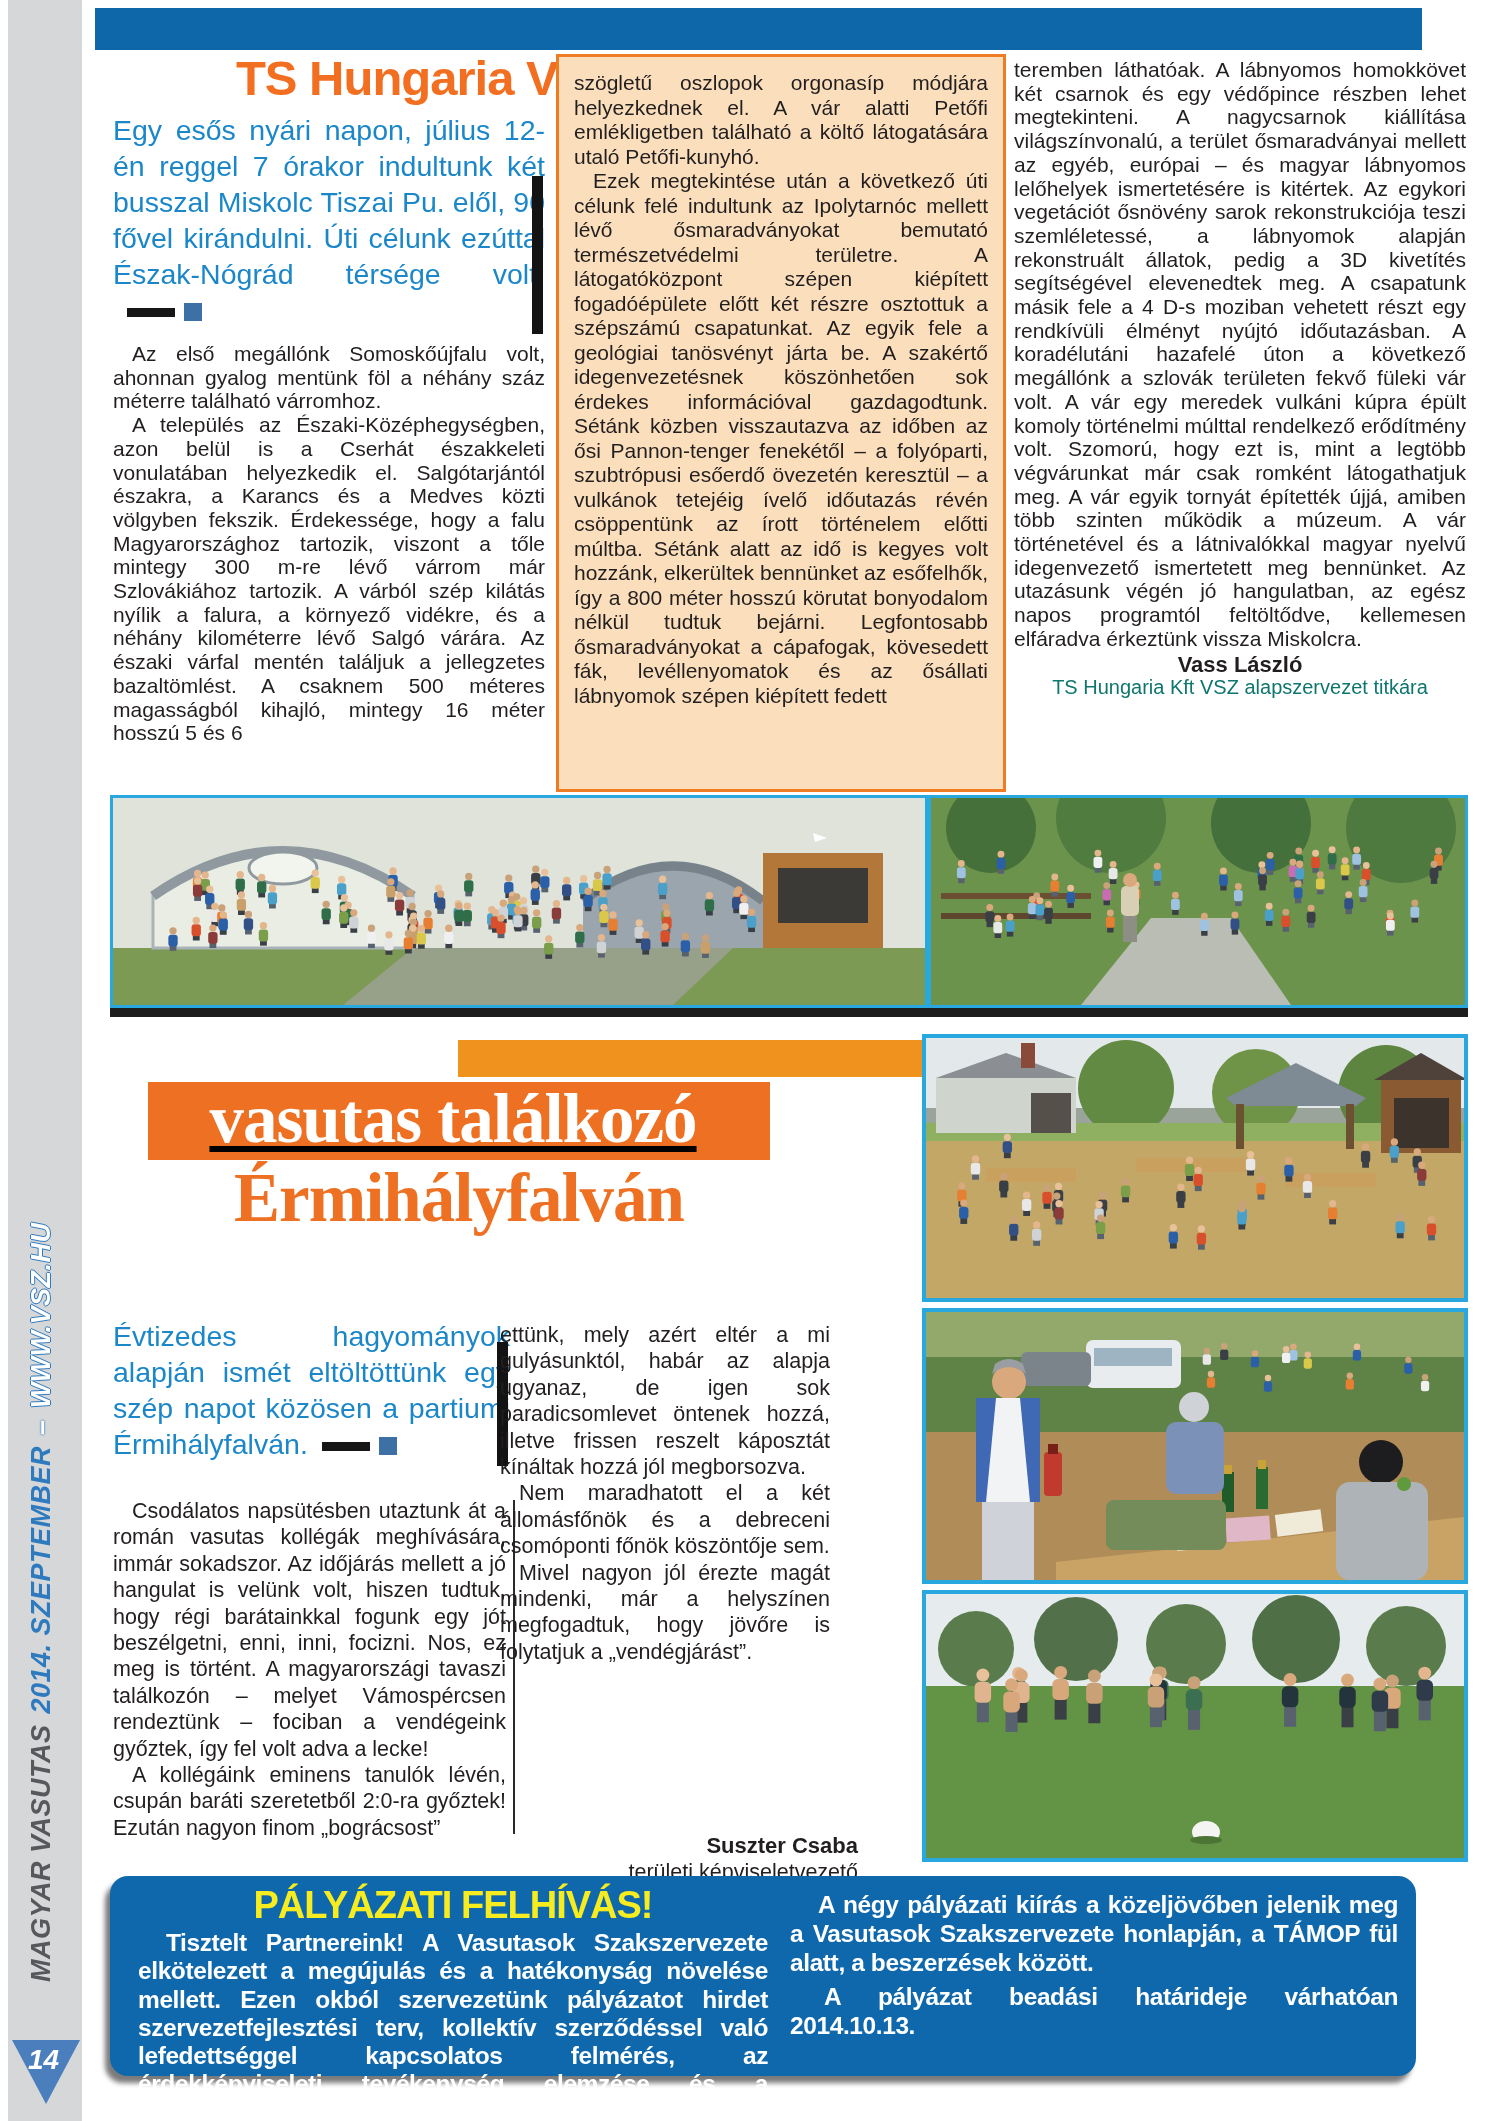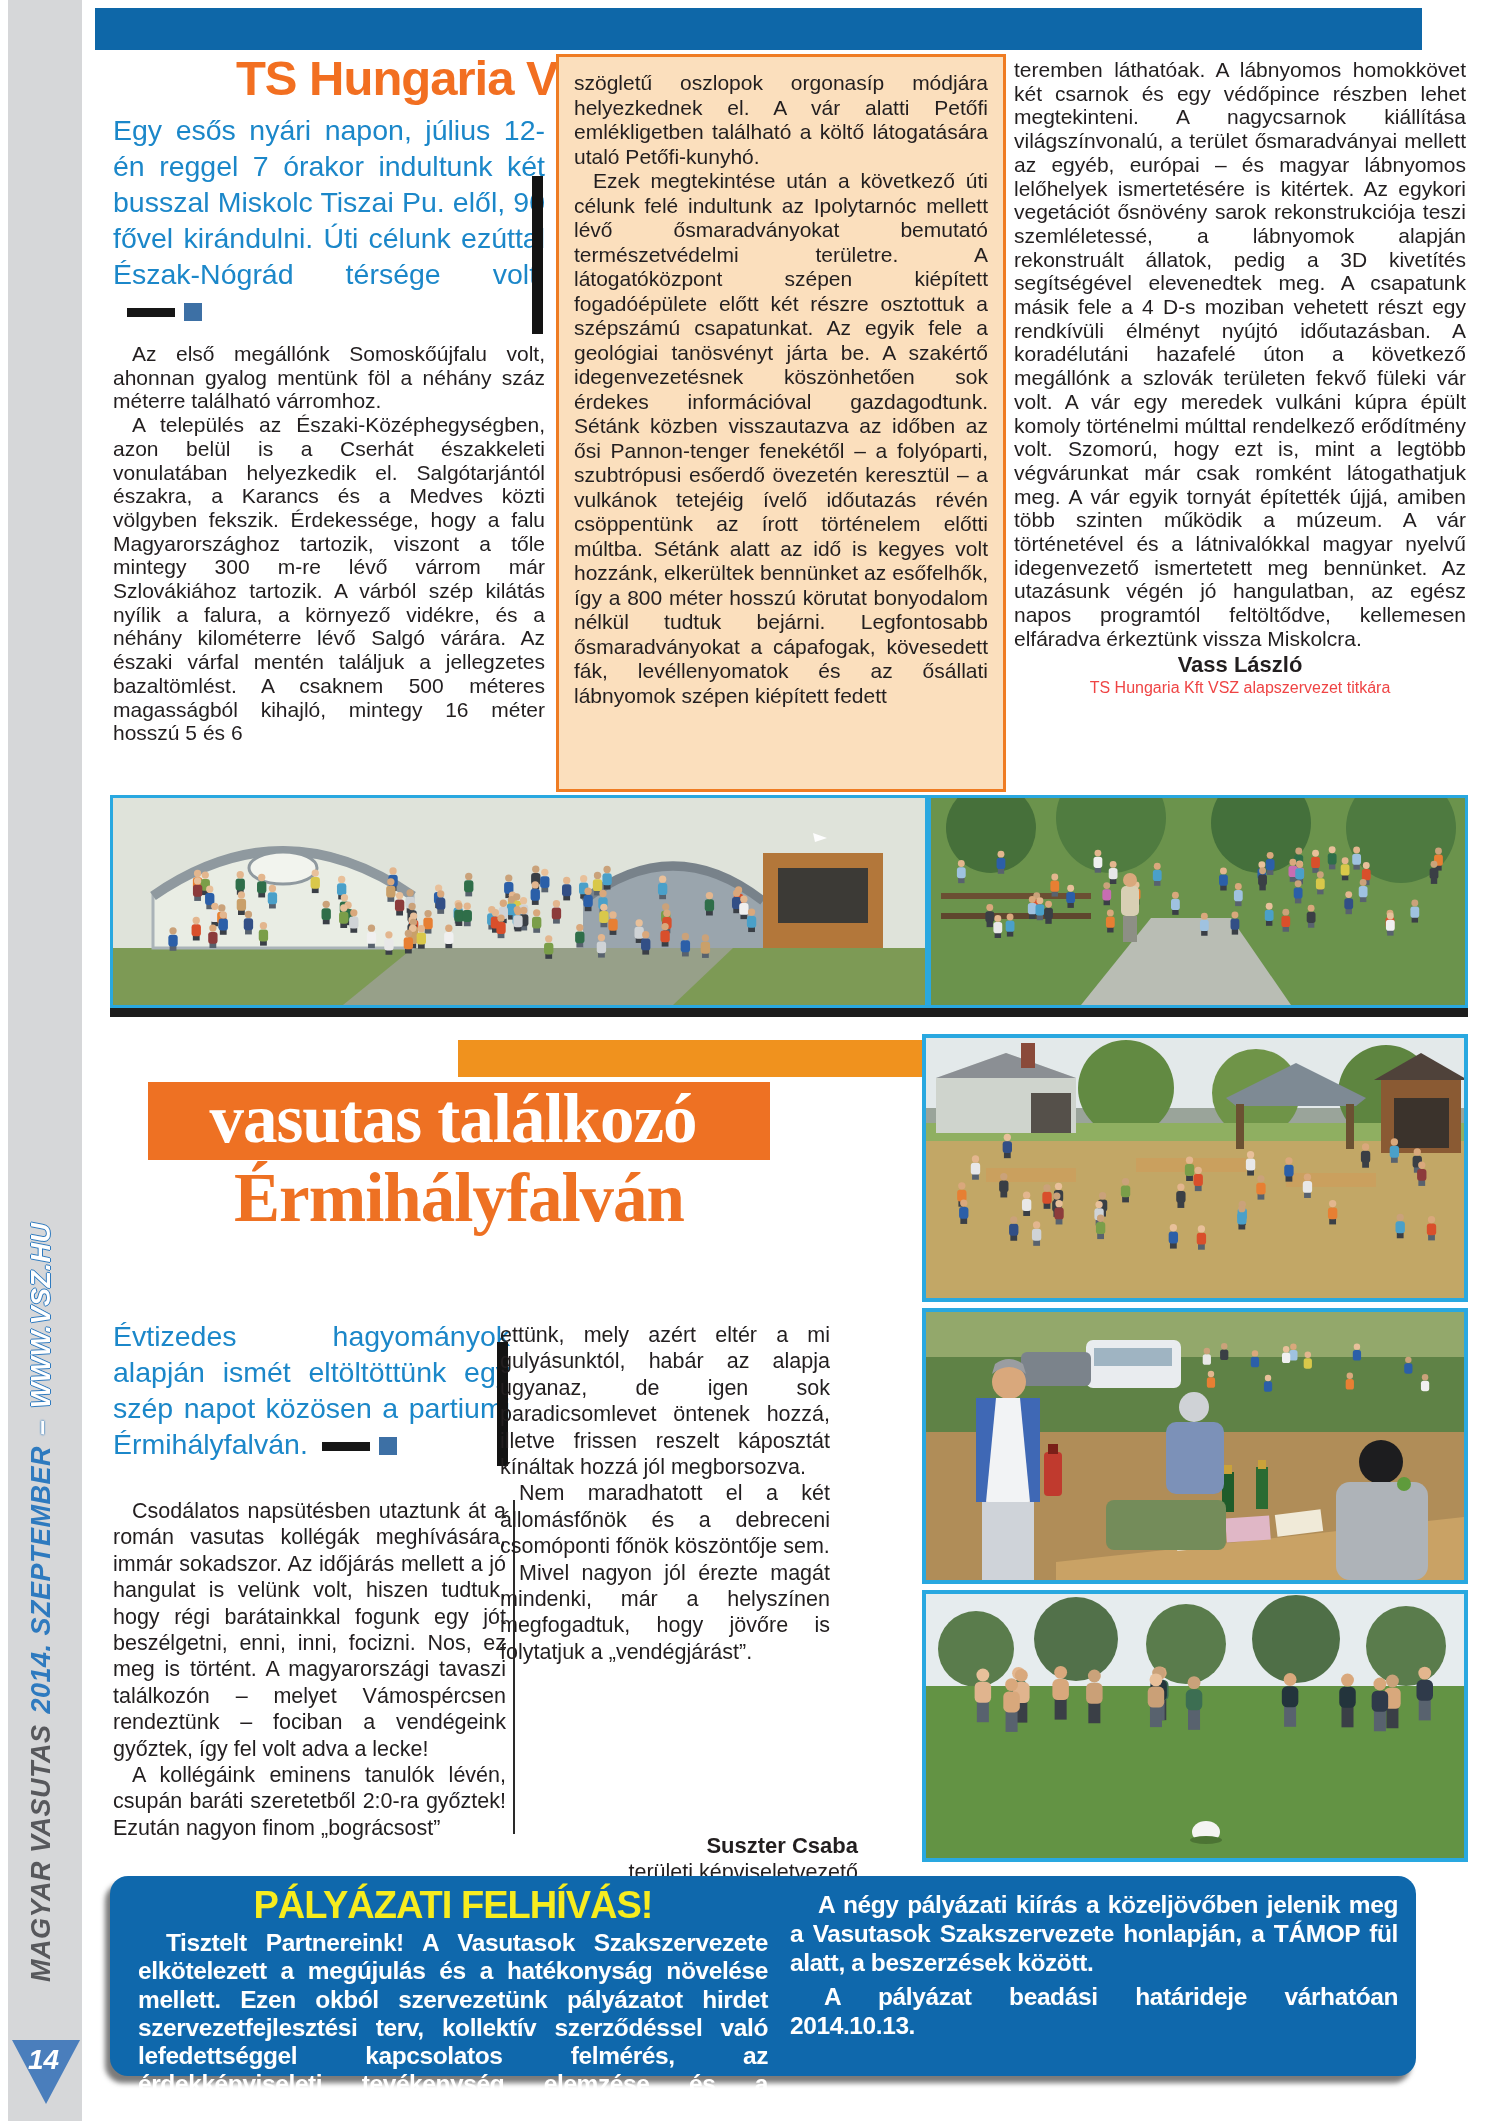--- a/index.html
+++ b/index.html
@@ -33,34 +33,34 @@
 
   .bodytxt{font-size:21px;line-height:23.7px;color:#221e1f;text-align:justify;}
   .bodytxt p{margin:0;text-indent:19px;}
   .bodytxt p.noind{text-indent:0;}
   .a1-col1{left:113px;top:342px;width:432px;height:450px;overflow:hidden;}
   .peach{left:556px;top:54px;width:450px;height:738px;background:#fbdfbd;border:3px solid #ef7c23;padding:14px 15px;}
   .a1-col2{width:100%;height:100%;overflow:hidden;line-height:24.5px;}
   .a1-col3{left:1014px;top:58px;width:452px;height:736px;overflow:hidden;}
   .sig{text-align:center;margin-top:2px;}
   .sig .sig-name{font-weight:bold;font-size:22px;color:#221e1f;}
-  .sig .sig-role{font-size:16px;color:#ef4444;}
+  .sig .sig-role{font-size:20px;color:#0f766e;}
 
   
   .photo{border:3px solid #29a8e0;background:#9aa49a;overflow:hidden;}
   .photo svg{display:block;width:100%;height:100%;}
   .pA{left:110px;top:795px;width:818px;height:213px;}
   .pB{left:928px;top:795px;width:540px;height:213px;}
   .strip-shadow{left:110px;top:1008px;width:1358px;height:9px;background:#1d1d1d;}
   .orangebar{left:458px;top:1040px;width:733px;height:37px;background:#f0921e;}
 
   
   .a2-title{left:148px;top:1078px;width:622px;text-align:center;font-family:"Liberation Serif",serif;font-weight:bold;}
   .a2-l1{font-size:77px;line-height:80px;color:#ee7123;letter-spacing:-2px;}
-  .a2-band{margin-top:4px;background:#ee7123;padding:1px 12px 5px 0;}
+  .a2-band{margin-top:4px;background:#ee7123;padding:1px 12px 5px 0;text-decoration:underline;}
   .a2-l2{font-size:69px;line-height:72px;color:#fff;letter-spacing:-1px;}
   .a2-l3{margin-top:2px;font-size:69px;line-height:72px;color:#ee7123;letter-spacing:-1px;}
 
   .a2-lead{left:113px;top:1318px;width:397px;height:150px;overflow:hidden;}
   .a2-col1{left:113px;top:1498px;width:393px;height:356px;overflow:hidden;font-size:21.5px;line-height:26.4px;}
   .a2-divider{left:513px;top:1500px;width:2px;height:334px;background:#2a2a2a;}
   .a2-col2{left:500px;top:1322px;width:330px;height:436px;overflow:hidden;font-size:21.5px;line-height:26.4px;}
   .a2-sig{left:528px;top:1832px;width:330px;text-align:right;line-height:27px;}
   .a2-sig .sig-name{font-weight:bold;font-size:22px;}
   .a2-sig div{color:#221e1f;font-size:21.5px;}

